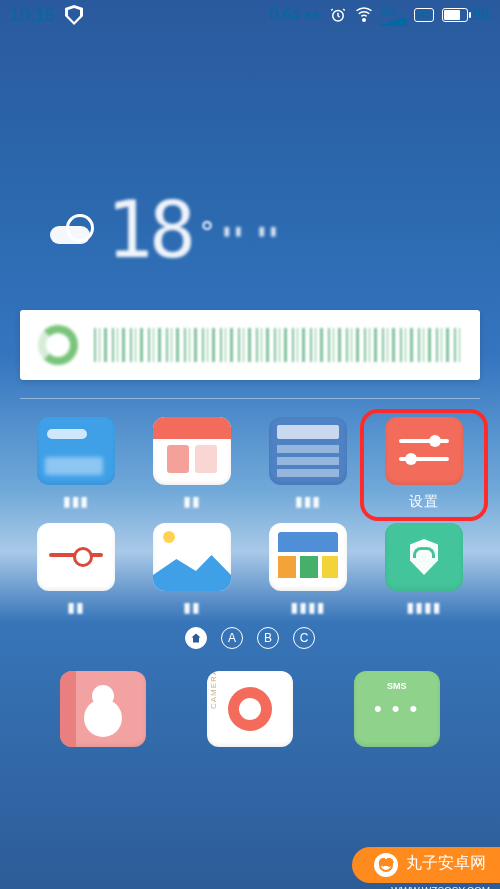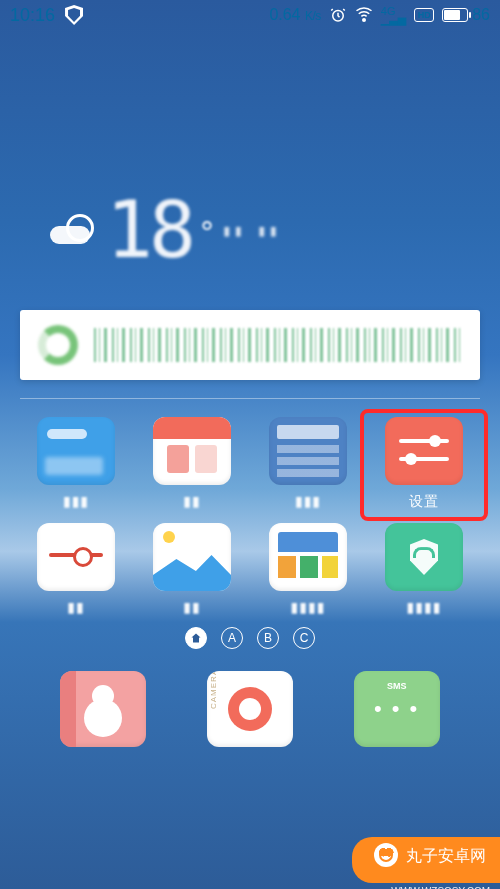--- a/index.html
+++ b/index.html
@@ -116,21 +116,21 @@
   .t-files { background:#fff; padding:9px; }
   .t-files::before{content:"";position:absolute;inset:9px;background:
      linear-gradient(#4e8fd8 0 20px, transparent 20px),
      linear-gradient(90deg,#f2a33a 0 18px, transparent 18px 22px, #44b06a 22px 40px, transparent 40px 44px, #f2d33a 44px 60px) 0 24px/100% 22px no-repeat;
      border-radius:3px;}
   .t-sec { background:#44c49a; }
   .t-sec::before{content:"";position:absolute;left:50%;top:50%;width:28px;height:36px;transform:translate(-50%,-50%);background:#fff;clip-path:polygon(50% 0,100% 15%,100% 60%,50% 100%,0 60%,0 15%);opacity:.95;}
   .t-sec::after{content:"";position:absolute;left:50%;top:50%;width:16px;height:8px;border:3px solid #44c49a;border-bottom:none;border-radius:8px 8px 0 0;transform:translate(-50%,-90%);}
 
   
-  .hl { border:4px solid #ff2b2b; border-radius:8px; padding:4px 4px 6px 4px; margin:-8px; }
+  .hl { border:4px solid #ff2b2b; border-radius:18px; padding:4px 4px 6px 4px; margin:-8px; }
 
   
   .pager { display:flex; gap:14px; align-items:center; justify-content:center; margin-top:10px; }
   .dot {
     width:22px; height:22px; border:1.5px solid #fff; border-radius:50%;
     display:flex; align-items:center; justify-content:center;
     font-size:12px; color:#fff;
   }
   .dot.home { background:#fff; position:relative;}
   .dot.home::before { content:""; width:10px; height:10px; background:#2d5c98; clip-path: polygon(50% 5%, 95% 45%, 80% 45%, 80% 95%, 20% 95%, 20% 45%, 5% 45%); }
@@ -146,22 +146,22 @@
   .t-camera::after{content:"CAMERA";position:absolute;left:6px;top:50%;transform:translateY(-50%) rotate(-90deg);transform-origin:left center;font-size:8px;letter-spacing:1px;color:#c7b18a;}
   .cam-lens{position:absolute;width:22px;height:22px;border-radius:50%;background:#fff;z-index:2;}
   .t-sms { background:#8ed28b; display:flex;align-items:center;justify-content:center; }
   .t-sms::before{content:"SMS";position:absolute;top:10px;font-size:9px;color:#fff;font-weight:bold;}
   .t-sms::after{content:"• • •";position:absolute;font-size:22px;color:#fff;letter-spacing:2px;}
 
   
   .wm {
     position:absolute; right:0; bottom:6px;
     background:#ff8a1e; color:#fff; font-size:16px; font-weight:500;
-    padding:6px 14px 16px 22px; border-radius:20px 0 0 20px;
-    display:flex; align-items:flex-end; gap:8px;
+    padding:6px 14px 6px 22px; border-radius:20px 0 0 20px;
+    display:flex; align-items:flex-start; gap:8px;
   }
   .wm-ball { width:24px;height:24px;border-radius:50%;background:#fff;position:relative;}
   .wm-ball::before{content:"";position:absolute;inset:3px;border-radius:50%;background:radial-gradient(circle at 35% 35%, #ff8a1e 25%, transparent 26%),radial-gradient(circle at 68% 35%, #ff8a1e 25%, transparent 26%);}
   .wm-ball::after{content:"";position:absolute;left:5px;right:5px;bottom:5px;height:7px;border:2px solid #ff8a1e;border-top:none;border-radius:0 0 10px 10px;}
   .wm-sub { position:absolute; right:10px; bottom:-14px; font-size:10px; color:#fff; opacity:.9;}
 </style>
 </head>
 <body>
 
 <div class="status-bar">

